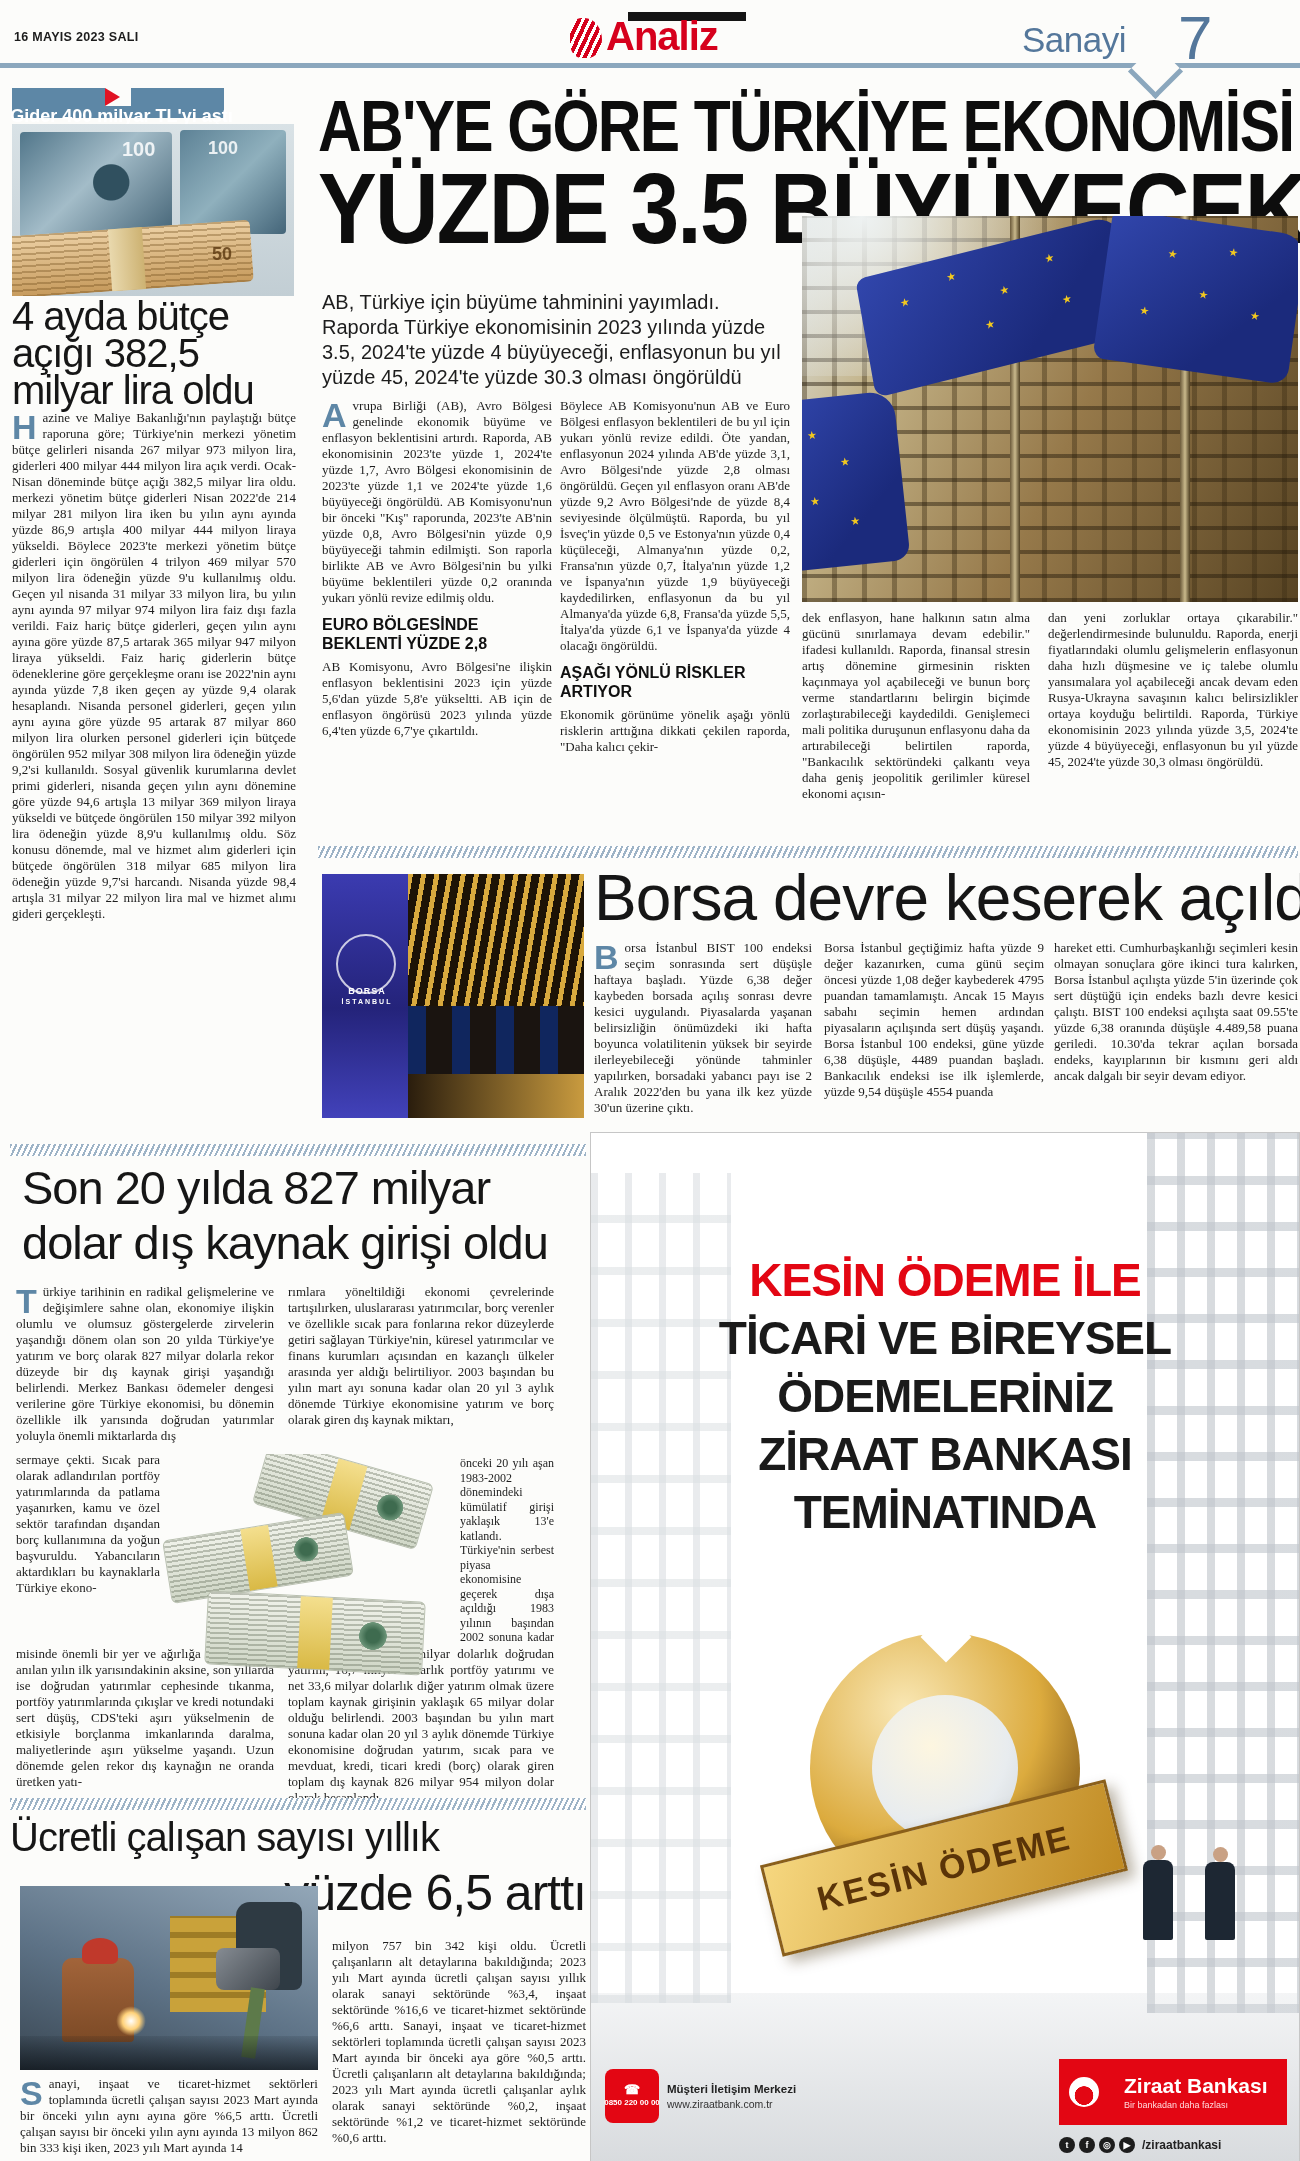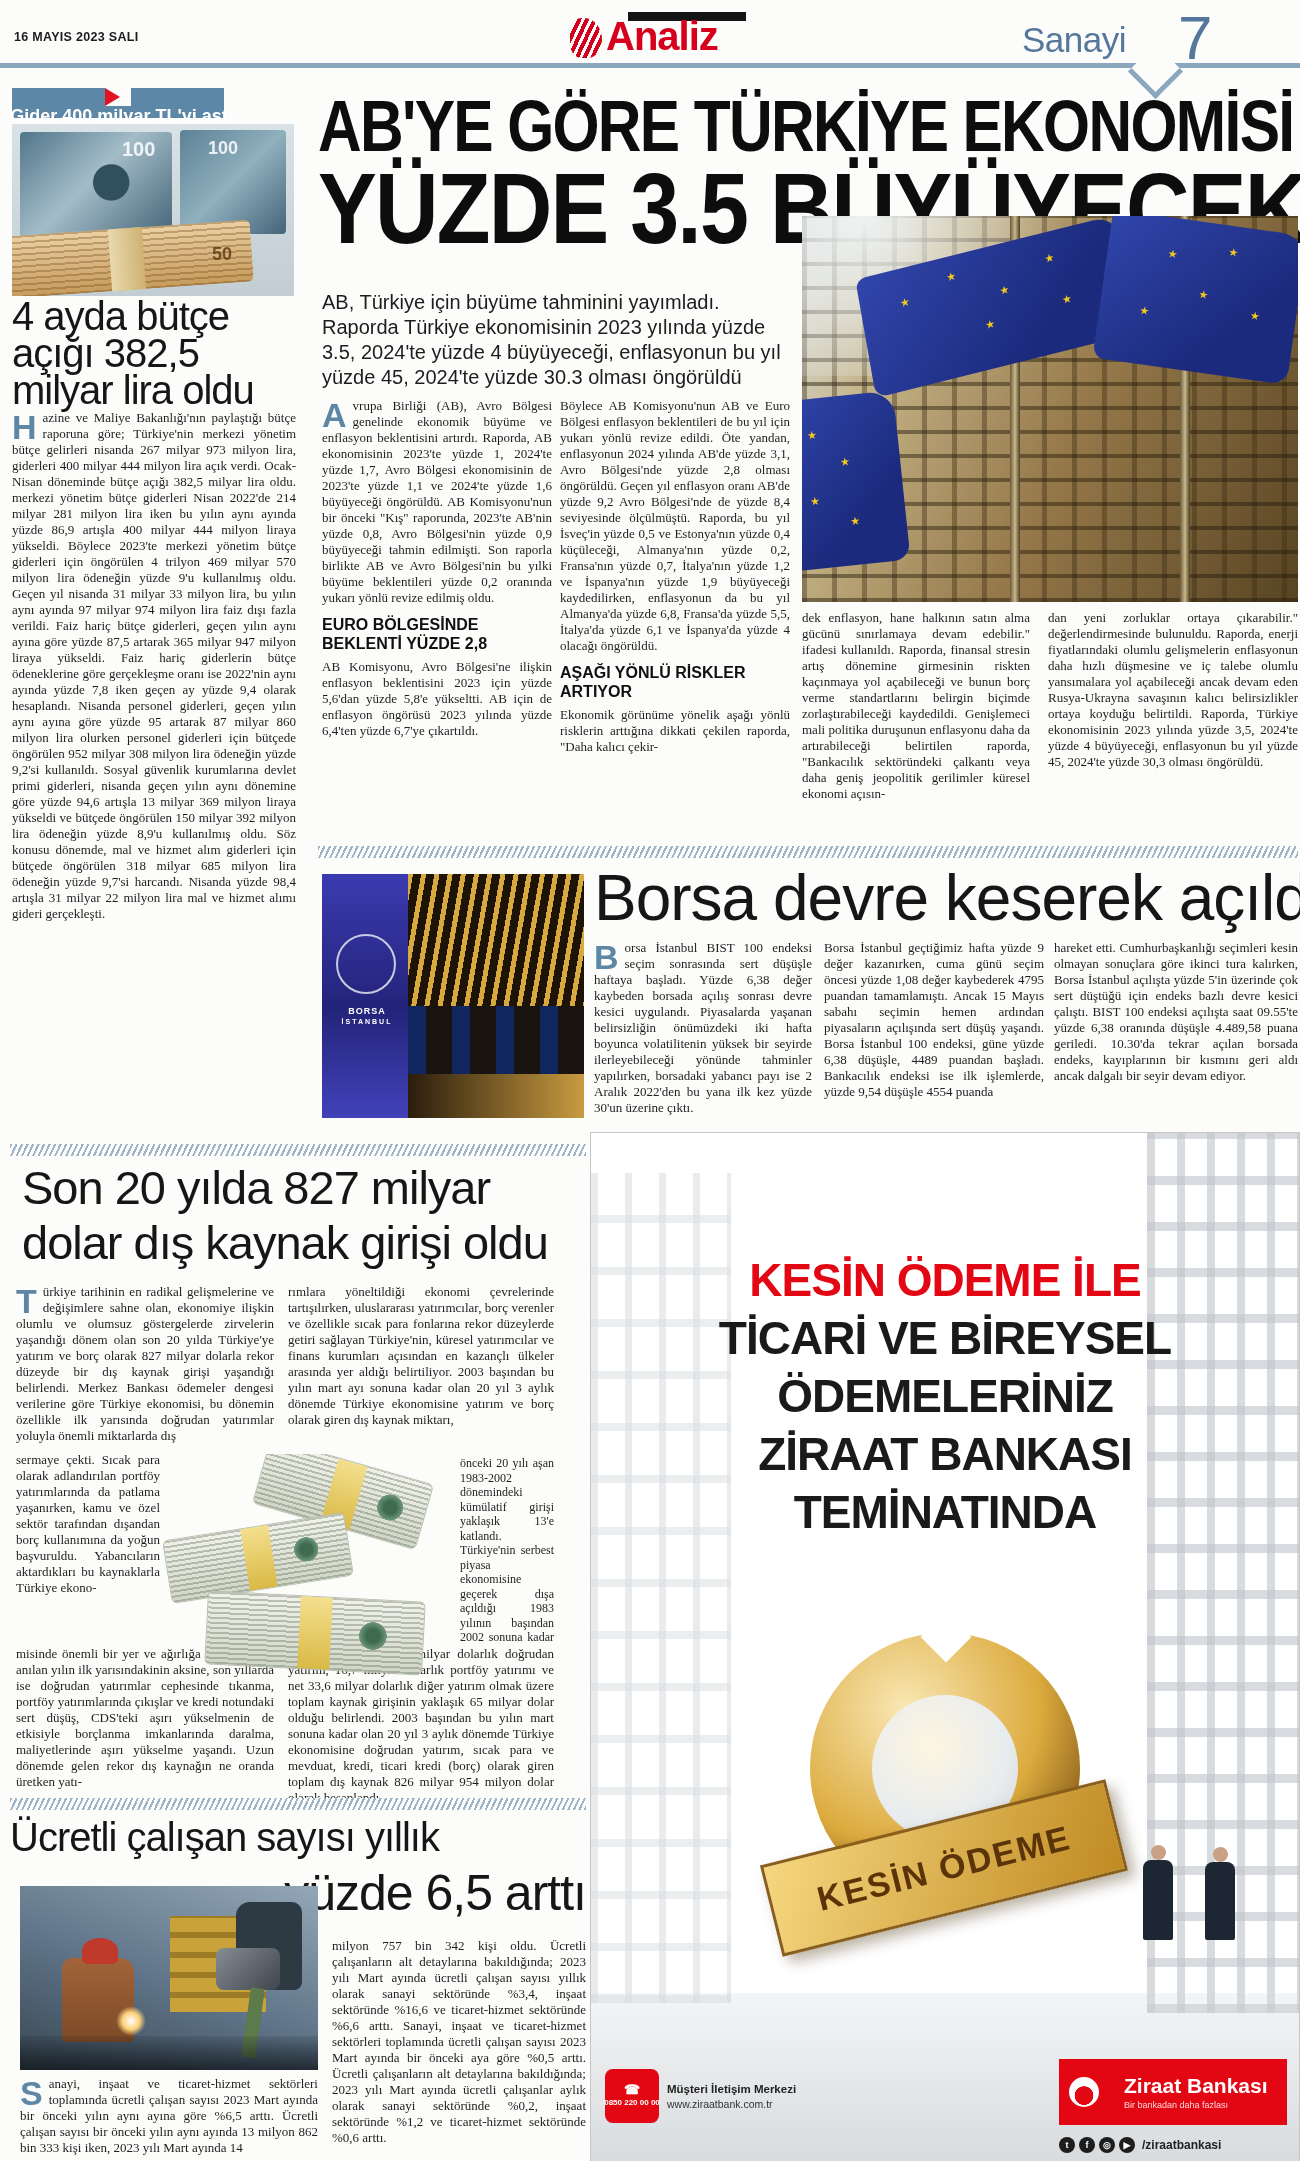--- a/index.html
+++ b/index.html
@@ -180,21 +180,21 @@
   <div class="abs serif" style="left:1048px;top:610px;width:250px;height:230px;">dan yeni zorluklar ortaya çıkarabilir." değerlendirmesinde bulunuldu. Raporda, enerji fiyatlarındaki olumlu gelişmelerin enflasyonun daha hızlı düşmesine ve iç talebe olumlu yansımalara yol açabileceği ancak devam eden Rusya-Ukrayna savaşının kalıcı belirsizlikler ortaya koyduğu belirtildi. Raporda, Türkiye ekonomisinin 2023 yılında yüzde 3,5, 2024'te yüzde 4 büyüyeceği, enflasyonun bu yıl yüzde 45, 2024'te yüzde 30,3 olması öngörüldü.</div>
 
   <div class="abs hatch" style="left:318px;top:846px;width:980px;"></div>
 
   <div class="abs photo borsa-photo" style="left:322px;top:874px;width:262px;height:244px;">
     <div class="abs bs-slats" style="left:86px;top:0;width:176px;height:132px;"></div>
     <div class="abs bs-desks" style="left:86px;top:132px;width:176px;height:68px;"></div>
     <div class="abs bs-floor" style="left:86px;top:200px;width:176px;height:44px;"></div>
     <div class="abs bs-banner" style="left:0;top:0;width:86px;height:244px;">
       <div class="abs bs-circle" style="left:14px;top:60px;width:56px;height:56px;"></div>
-      <div class="abs bs-label" style="left:0;top:132px;width:90px;">
+      <div class="abs bs-label" style="left:0;top:112px;width:90px;">
         <span>BORSA</span><br>
         <span style="font-size:7px;letter-spacing:2px;">İSTANBUL</span>
       </div>
     </div>
   </div>
 
   <div class="abs sechead" style="left:594px;top:868px;width:706px;font-size:64px;line-height:60px;white-space:nowrap;">Borsa devre keserek açıldı</div>
 
   <div class="abs serif" style="left:594px;top:940px;width:218px;height:222px;">
     <span class="dc">B</span><span>orsa İstanbul BIST 100 endeksi seçim sonrasında sert düşüşle haftaya başladı. Yüzde 6,38 değer kaybeden borsada açılış sonrası devre kesici uygulandı. Piyasalarda yaşanan belirsizliğin önümüzdeki iki hafta boyunca volatilitenin yüksek bir seyirde ilerleyebileceği yönünde tahminler yapılırken, borsadaki yabancı payı ise 2 Aralık 2022'den bu yana ilk kez yüzde 30'un üzerine çıktı.</span>

